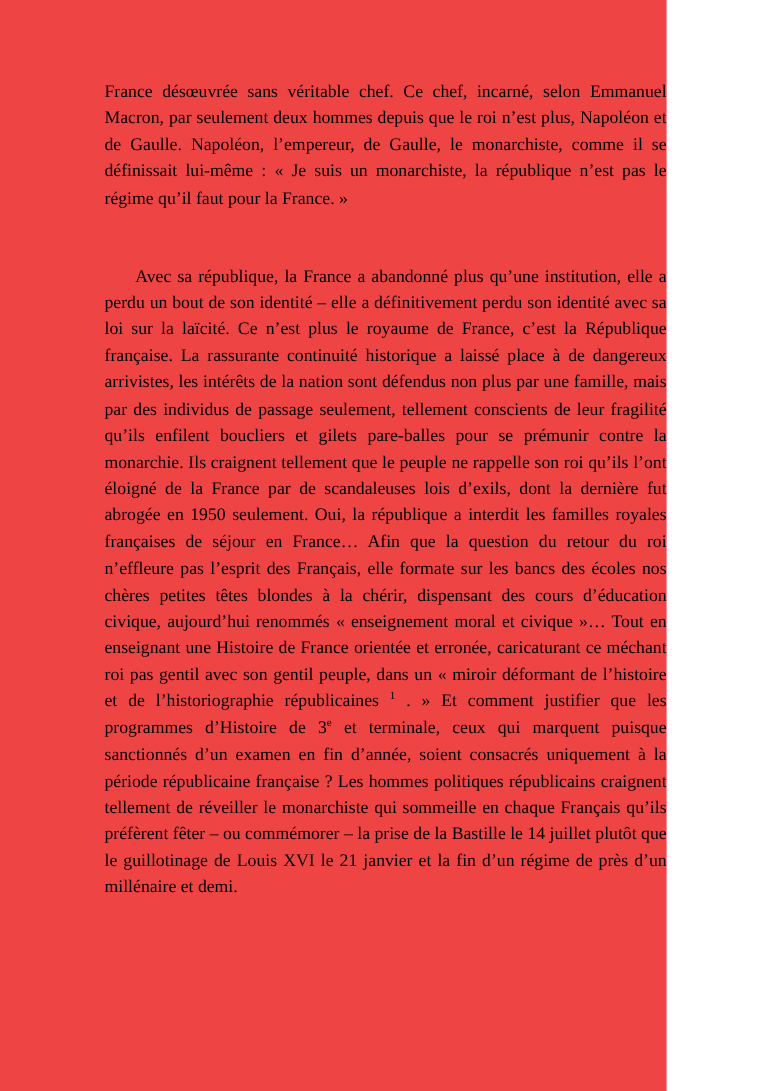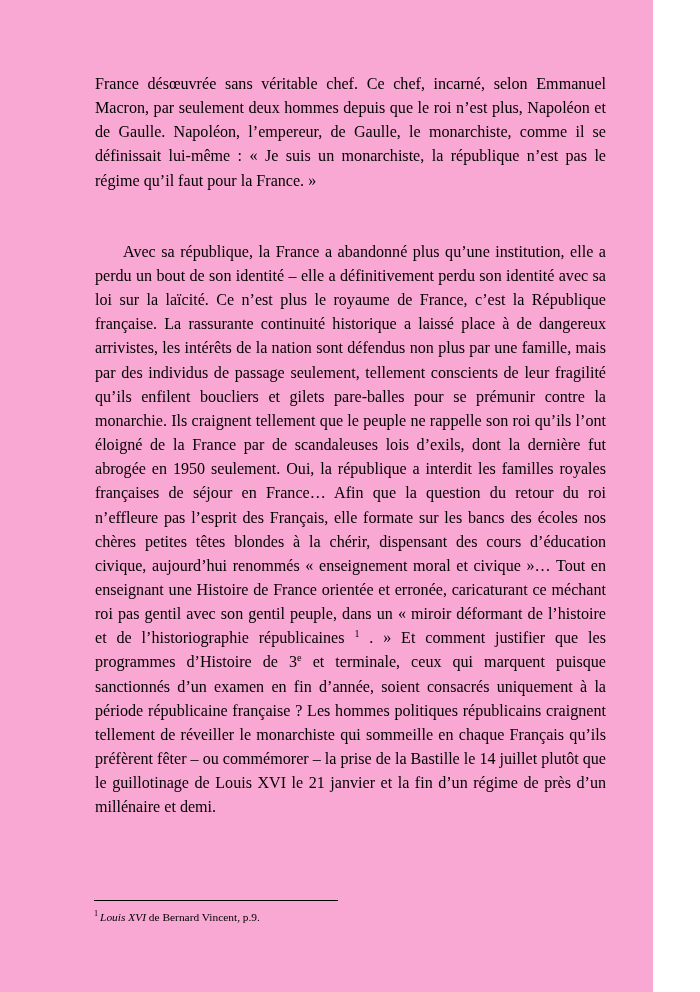--- a/index.html
+++ b/index.html
@@ -4,23 +4,23 @@
 <title>Document page</title>
 <style>
   html, body {
     margin: 0;
     padding: 0;
     background: #ffffff;
   }
 
   .page {
     position: relative;
-    width: 653px;
+    width: 606px;
     height: 992px;
-    background: #f9a8d4;
+    background: #ef4444;
     margin: 0;
     overflow: hidden;
     font-family: "Liberation Serif", "DejaVu Serif", serif;
     color: #000000;
   }
 
   .text-column {
     position: absolute;
     left: 95px;
     top: 72px;
@@ -102,20 +102,14 @@
     <p class="body-par">
       <span>France désœuvrée sans véritable chef. Ce chef, incarné, selon Emmanuel Macron, par seulement deux hommes depuis que le roi n’est plus, Napoléon et de Gaulle. Napoléon, l’empereur, de Gaulle, le monarchiste, comme il se définissait lui-même : « Je suis un monarchiste, la république n’est pas le régime qu’il faut pour la France. »</span>
     </p>
 
     <p class="body-par indent">
       <span>Avec sa république, la France a abandonné plus qu’une institution, elle a perdu un bout de son identité – elle a définitivement perdu son identité avec sa loi sur la laïcité. Ce n’est plus le royaume de France, c’est la République française. La rassurante continuité historique a laissé place à de dangereux arrivistes, les intérêts de la nation sont défendus non plus par une famille, mais par des individus de passage seulement, tellement conscients de leur fragilité qu’ils enfilent boucliers et gilets pare-balles pour se prémunir contre la monarchie. Ils craignent tellement que le peuple ne rappelle son roi qu’ils l’ont éloigné de la France par de scandaleuses lois d’exils, dont la dernière fut abrogée en 1950 seulement. Oui, la république a interdit les familles royales françaises de séjour en France… Afin que la question du retour du roi n’effleure pas l’esprit des Français, elle formate sur les bancs des écoles nos chères petites têtes blondes à la chérir, dispensant des cours d’éducation civique, aujourd’hui renommés « enseignement moral et civique »… Tout en enseignant une Histoire de France orientée et erronée, caricaturant ce méchant roi pas gentil avec son gentil peuple, dans un « miroir déformant de l’histoire et de l’historiographie républicaines </span><sup class="fn-marker">1</sup><span> . » Et comment justifier que les programmes d’Histoire de 3</span><sup class="ordinal">e</sup><span> et terminale, ceux qui marquent puisque sanctionnés d’un examen en fin d’année, soient consacrés uniquement à la période républicaine française ? Les hommes politiques républicains craignent tellement de réveiller le monarchiste qui sommeille en chaque Français qu’ils préfèrent fêter – ou commémorer – la prise de la Bastille le 14 juillet plutôt que le guillotinage de Louis XVI le 21 janvier et la fin d’un régime de près d’un millénaire et demi.</span>
     </p>
 
   </div>
 
-  <div class="footnote-area">
-    <hr class="footnote-rule">
-    <p class="footnote-text">
-      <sup>1</sup><span class="footnote-title">Louis XVI</span><span> de Bernard Vincent, p.9.</span>
-    </p>
-  </div>
 
 </div>
 
 </body></html>

